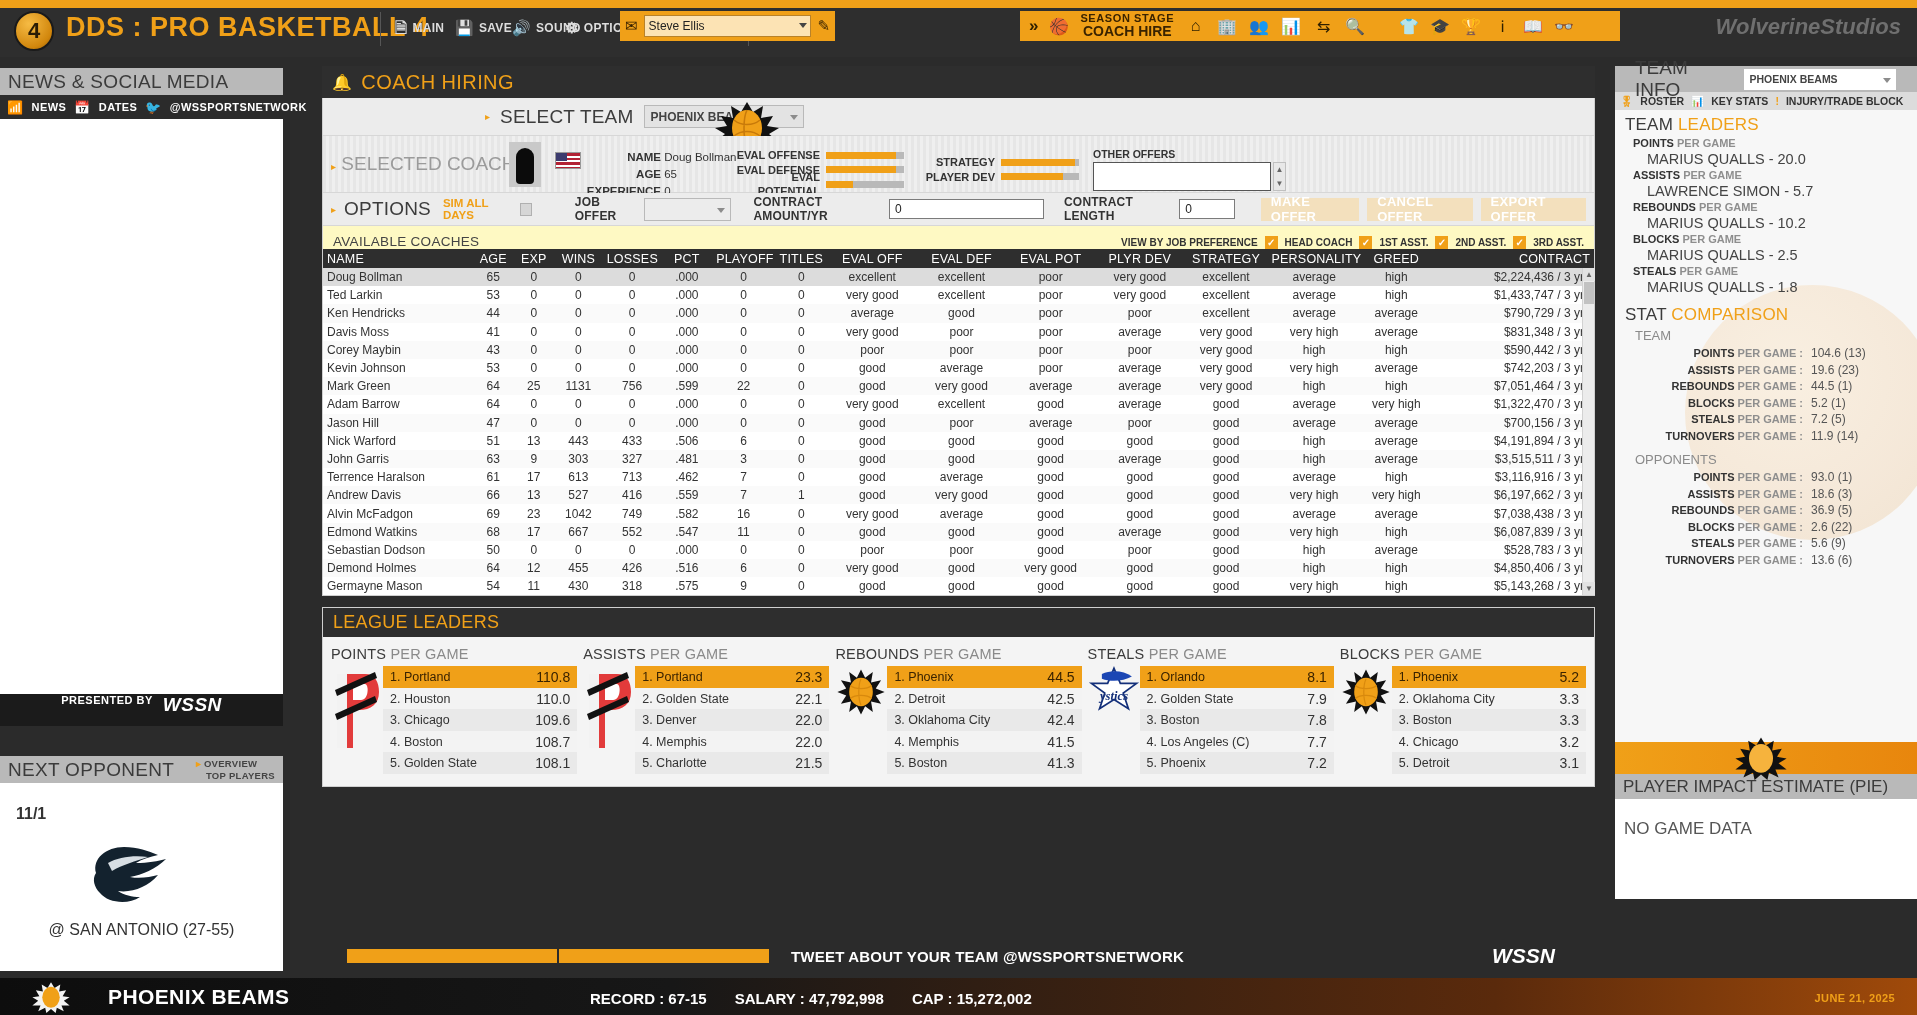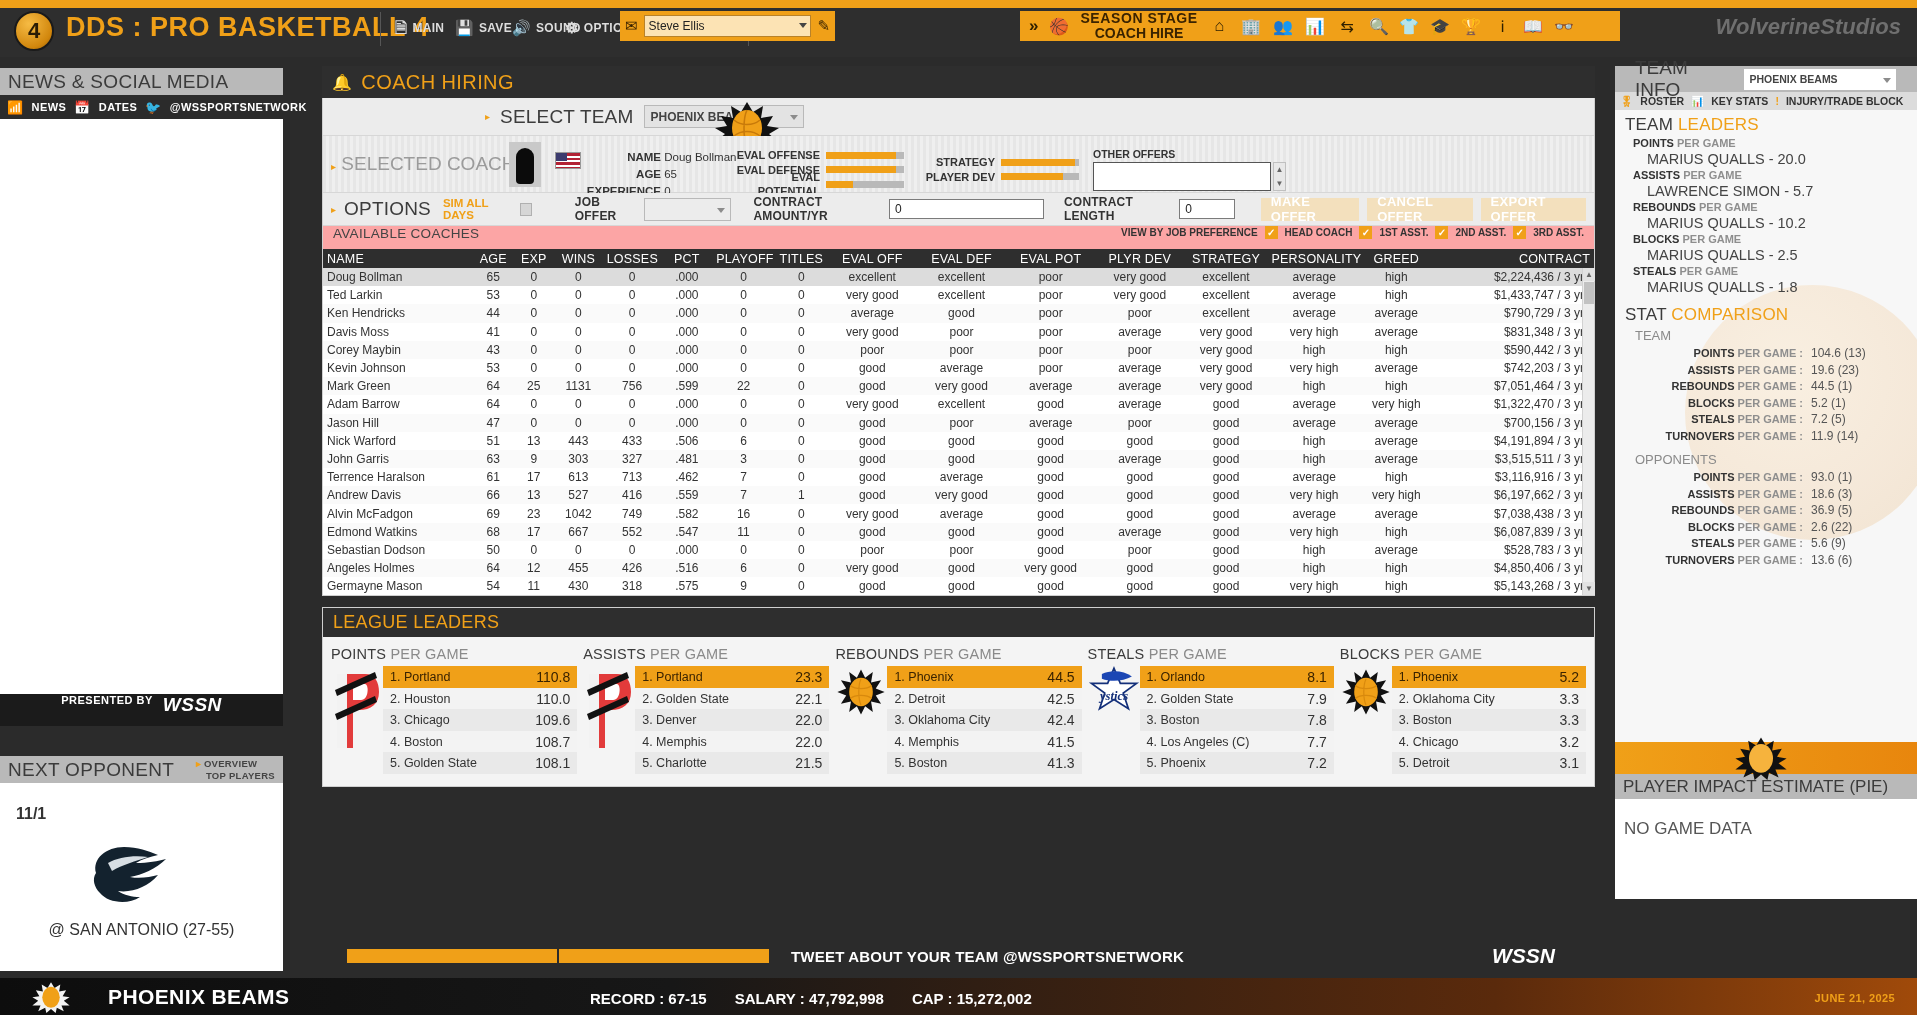--- a/index.html
+++ b/index.html
@@ -28,21 +28,21 @@
   .sepv { position:absolute; top:12px; width:1px; height:34px; background:#565656; }
   #userbox { position:absolute; left:620px; top:11px; width:215px; height:30px; background:#f0a018;
              display:flex; align-items:center; padding:0 5px; gap:6px;}
   #userselect { flex:1; height:22px; background:#fce3b4; border:1px solid #b8822a; display:flex; align-items:center;
                 padding:0 4px; font-size:12px; color:#222; position:relative;}
   #userselect .arrow { position:absolute; right:3px; top:7px; width:0;height:0;
        border-left:4px solid transparent;border-right:4px solid transparent;border-top:5px solid #444;}
   #seasonbox { position:absolute; left:1020px; top:11px; width:600px; height:30px; background:#f0a018;
                display:flex; align-items:center; gap:11px; padding:0 9px; }
   .stagelbl { text-align:center; line-height:1.05; color:#3a2300; font-weight:bold; }
-  .stagelbl .s1 { font-size:14px; letter-spacing:.6px; }
+  .stagelbl .s1 { font-size:11px; letter-spacing:.6px; }
   .stagelbl .s2 { font-size:14px; }
   .navicon { width:21px; height:20px; display:flex; align-items:center; justify-content:center;
              font-size:16px; color:#2f2000; }
   #navbox2 { position:absolute; left:1390px; top:11px; width:225px; height:30px; background:#f0a018;
              display:flex; align-items:center; gap:10px; padding:0 9px; }
   #studios { position:absolute; right:16px; top:14px; font-size:22px; font-weight:bold; color:#6f6f6f; font-style:italic;}
 
   
   #left { position:absolute; left:0; top:68px; width:283px; height:880px; }
   #center { position:absolute; left:322px; top:66px; width:1273px; height:884px; }
@@ -108,21 +108,21 @@
 
   #optionsrow { height:33px; position:relative; display:flex; align-items:center; gap:8px; padding:0 8px;
                 border-bottom:1px solid #d7d7d7; background:#ececec; }
   #simcheck { width:13px; height:13px; background:#d6d6d6; border:1px solid #b0b0b0; }
   .fieldlbl { font-size:12px; font-weight:bold; color:#333; letter-spacing:.2px; }
   .txtfield { height:20px; background:#fff; border:1px solid #7b7b7b; font-size:12px; color:#222;
               display:flex; align-items:center; padding:0 5px; }
   .discbtn { height:23px; background:#f3e0bd; display:flex; align-items:center; justify-content:center;
              color:#fff; font-size:13px; font-weight:bold; letter-spacing:.3px; padding:0 10px; }
 
-  #availrow { height:23px; display:flex; align-items:flex-start; padding:0 10px; background:#fca5a5; }
+  #availrow { height:23px; display:flex; align-items:flex-end; padding:0 10px; background:#fef9c3; }
   #availrow .t { font-size:13.5px; color:#444; letter-spacing:.3px; }
   .prefwrap { margin-left:auto; display:flex; align-items:center; gap:7px; font-size:10px; font-weight:bold; color:#333; }
   .chk { width:13px; height:13px; background:#f0a018; color:#fff; font-size:10px;
          display:flex; align-items:center; justify-content:center; }
 
   table.coaches { width:100%; border-collapse:collapse; table-layout:fixed; }
   table.coaches thead th { background:#2e2e2e; color:#fff; font-size:12.5px; font-weight:normal;
       height:19px; letter-spacing:.2px; padding:0 4px; }
   table.coaches td { height:18.2px; font-size:12px; color:#333; padding:0 4px; }
   table.coaches tbody tr:nth-child(odd) { background:#fafafa; }
@@ -753,21 +753,21 @@
               <td class="tc">poor</td>
               <td class="tc">poor</td>
               <td class="tc">good</td>
               <td class="tc">poor</td>
               <td class="tc">good</td>
               <td class="tc">high</td>
               <td class="tc">average</td>
               <td class="tr">$528,783 / 3 yrs</td>
             </tr>
             <tr>
-              <td class="tl">Angeles Holmes</td>
+              <td class="tl">Demond Holmes</td>
               <td class="tc">64</td>
               <td class="tc">12</td>
               <td class="tc">455</td>
               <td class="tc">426</td>
               <td class="tc">.516</td>
               <td class="tc">6</td>
               <td class="tc">0</td>
               <td class="tc">very good</td>
               <td class="tc">good</td>
               <td class="tc">very good</td>

